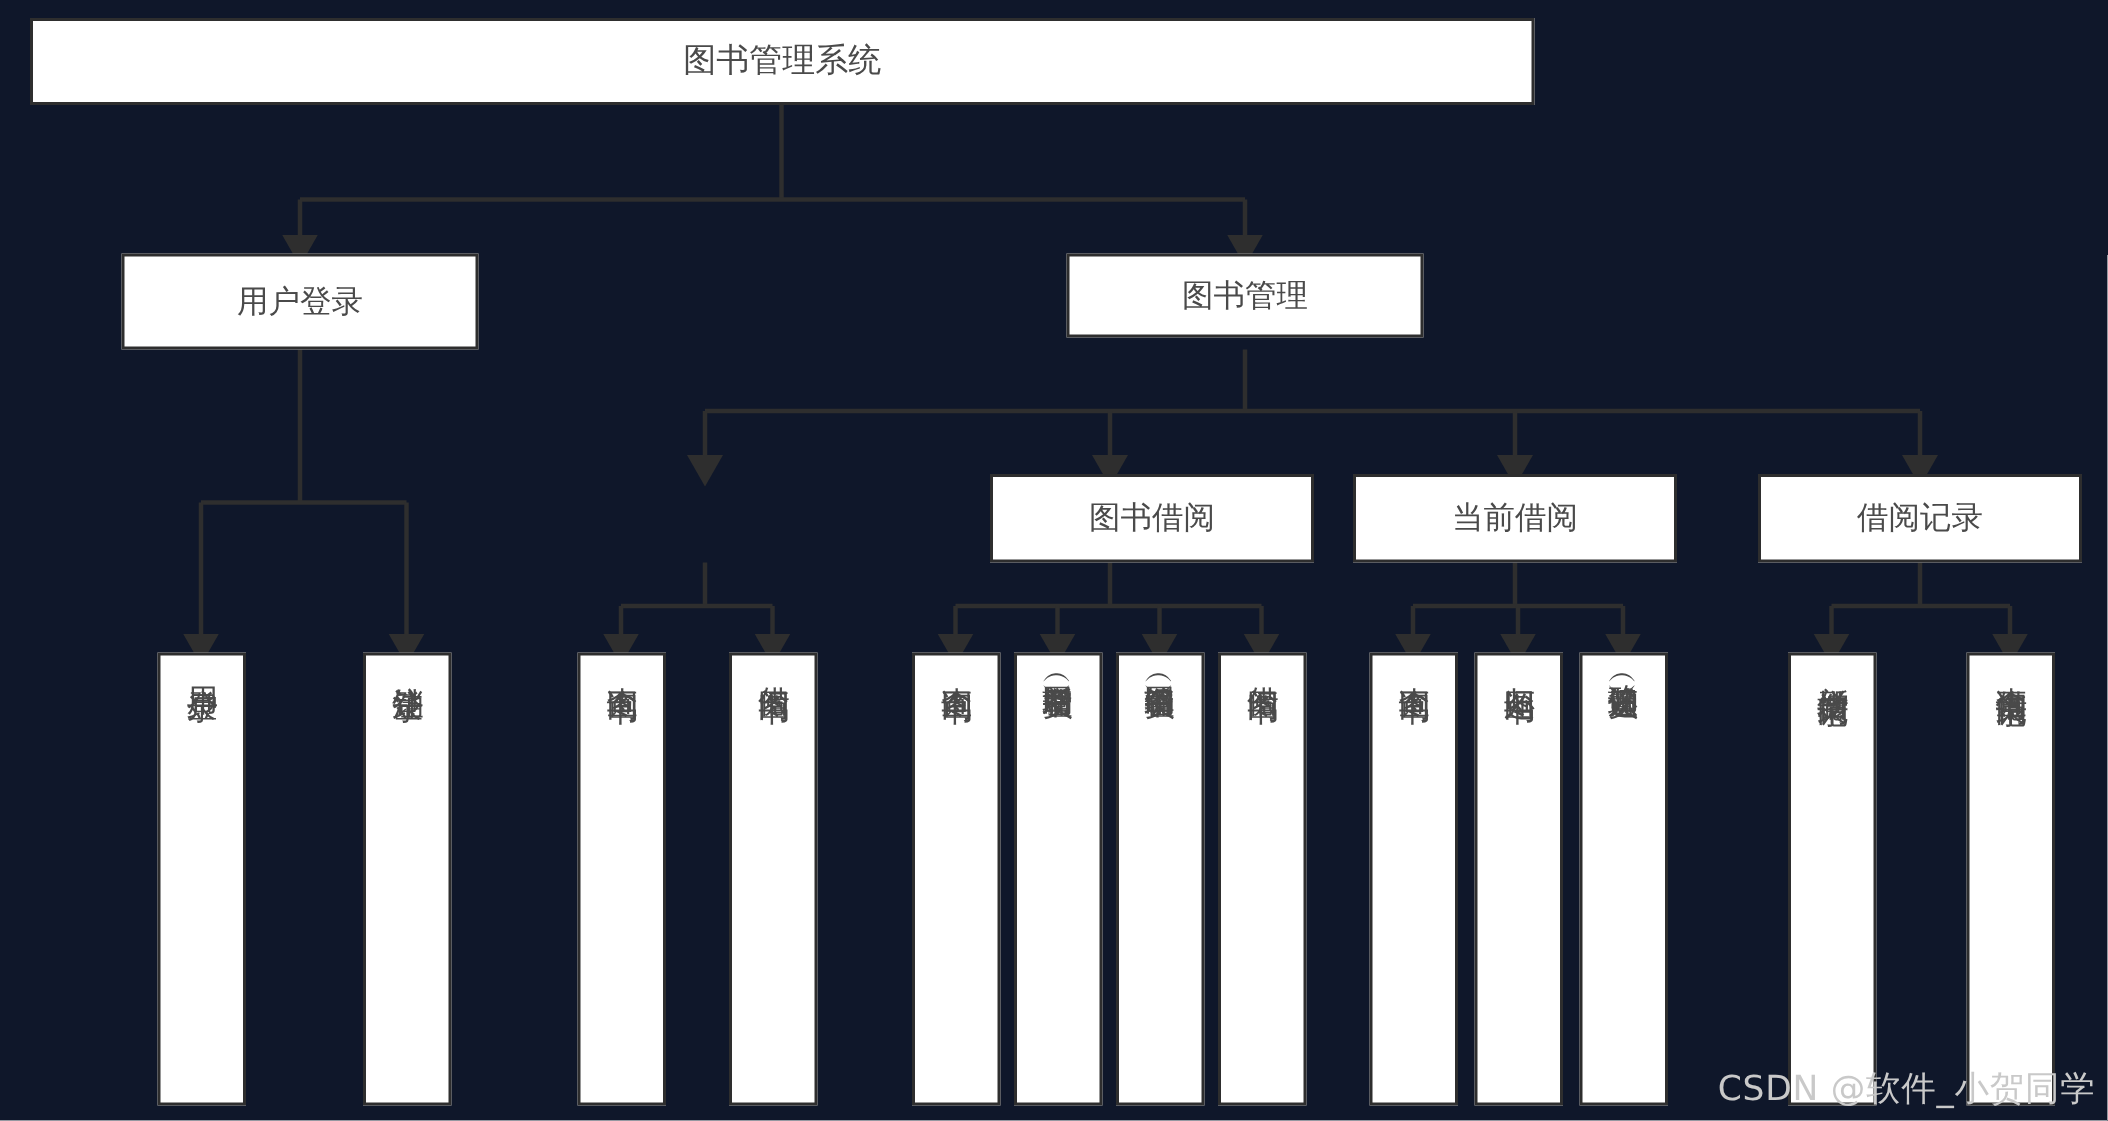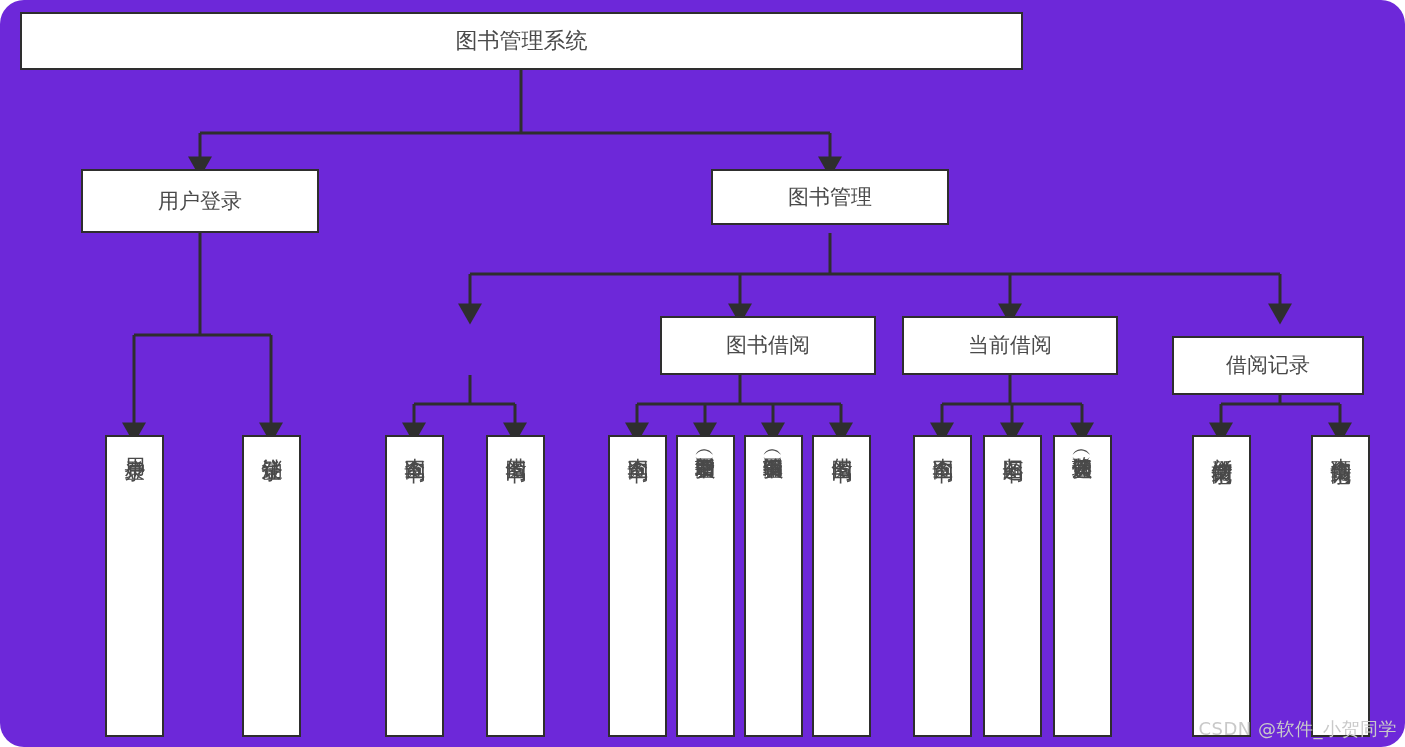--- a/index.html
+++ b/index.html
@@ -7,23 +7,22 @@
     padding: 0;
     background: #ffffff;
   }
   body {
     font-family: "DejaVu Sans", "Liberation Sans", sans-serif;
   }
   #canvas {
     position: relative;
     width: 1405px;
     height: 747px;
-    background: #6d28d9;
+    background: #0f172a;
     overflow: hidden;
-    border-radius: 24px;
   }
   #edges {
     position: absolute;
     left: 0;
     top: 0;
     width: 1405px;
     height: 747px;
     pointer-events: none;
   }
   .node {
@@ -62,21 +61,21 @@
     white-space: nowrap;
   }
   .node.vert.tall .lbl {
     font-size: 20px;
     letter-spacing: 0.5px;
   }
   .watermark {
     position: absolute;
     right: 8px;
     bottom: 6px;
-    font-size: 18px;
+    font-size: 23px;
     color: #c9c9c9;
     letter-spacing: 0.5px;
     white-space: nowrap;
   }
 </style>
 </head>
 <body>
 
 <div id="canvas">
 
@@ -140,21 +139,21 @@
   <div class="node horiz" id="node-l2-1" style="left: 711px; top: 169px; width: 238px; height: 56px;">
     <span class="lbl">图书管理</span>
   </div>
 
   <div class="node horiz" id="node-l3-1" style="left: 660px; top: 316px; width: 216px; height: 59px;">
     <span class="lbl">图书借阅</span>
   </div>
   <div class="node horiz" id="node-l3-2" style="left: 902px; top: 316px; width: 216px; height: 59px;">
     <span class="lbl">当前借阅</span>
   </div>
-  <div class="node horiz" id="node-l3-3" style="left: 1172px; top: 316px; width: 192px; height: 59px; margin-top: 20px;">
+  <div class="node horiz" id="node-l3-3" style="left: 1172px; top: 316px; width: 216px; height: 59px;">
     <span class="lbl">借阅记录</span>
   </div>
 
   <div class="node vert" id="node-leaf-0" style="left: 105px; top: 435px; width: 59px; height: 302px;">
     <span class="lbl">用户登录</span>
   </div>
   <div class="node vert" id="node-leaf-1" style="left: 242px; top: 435px; width: 59px; height: 302px;">
     <span class="lbl">注销登录</span>
   </div>
   <div class="node vert" id="node-leaf-2" style="left: 385px; top: 435px; width: 59px; height: 302px;">

